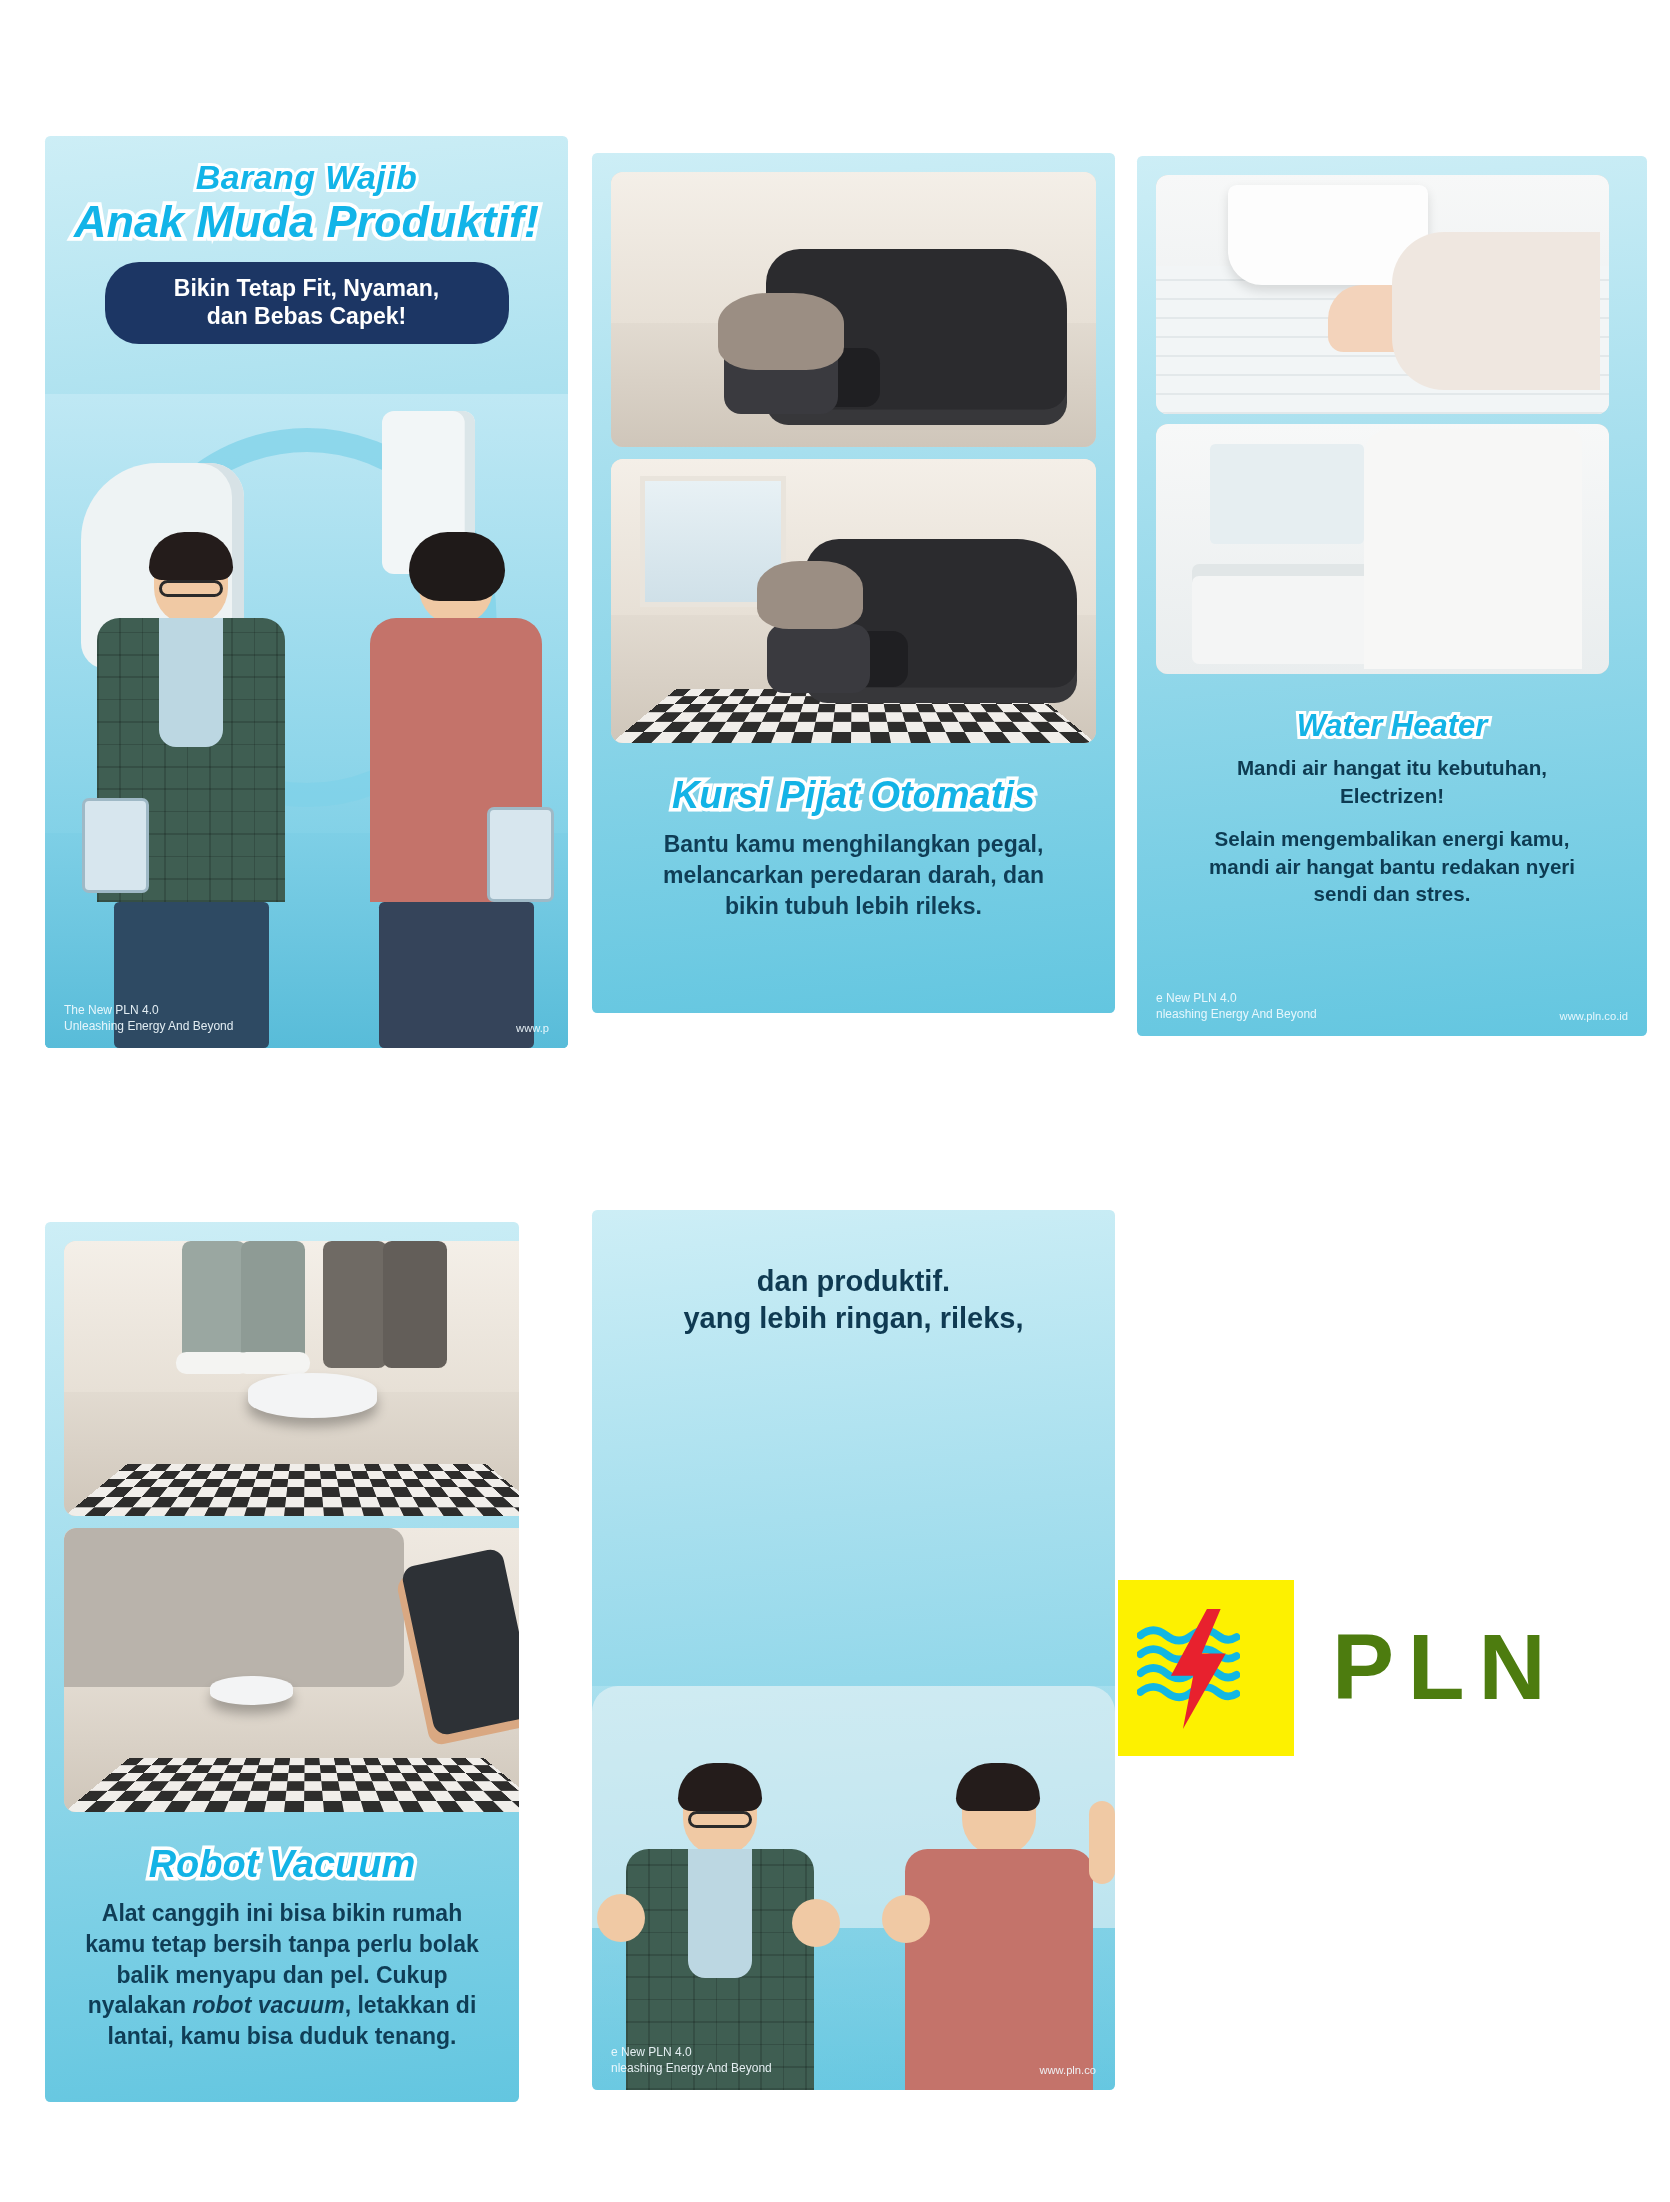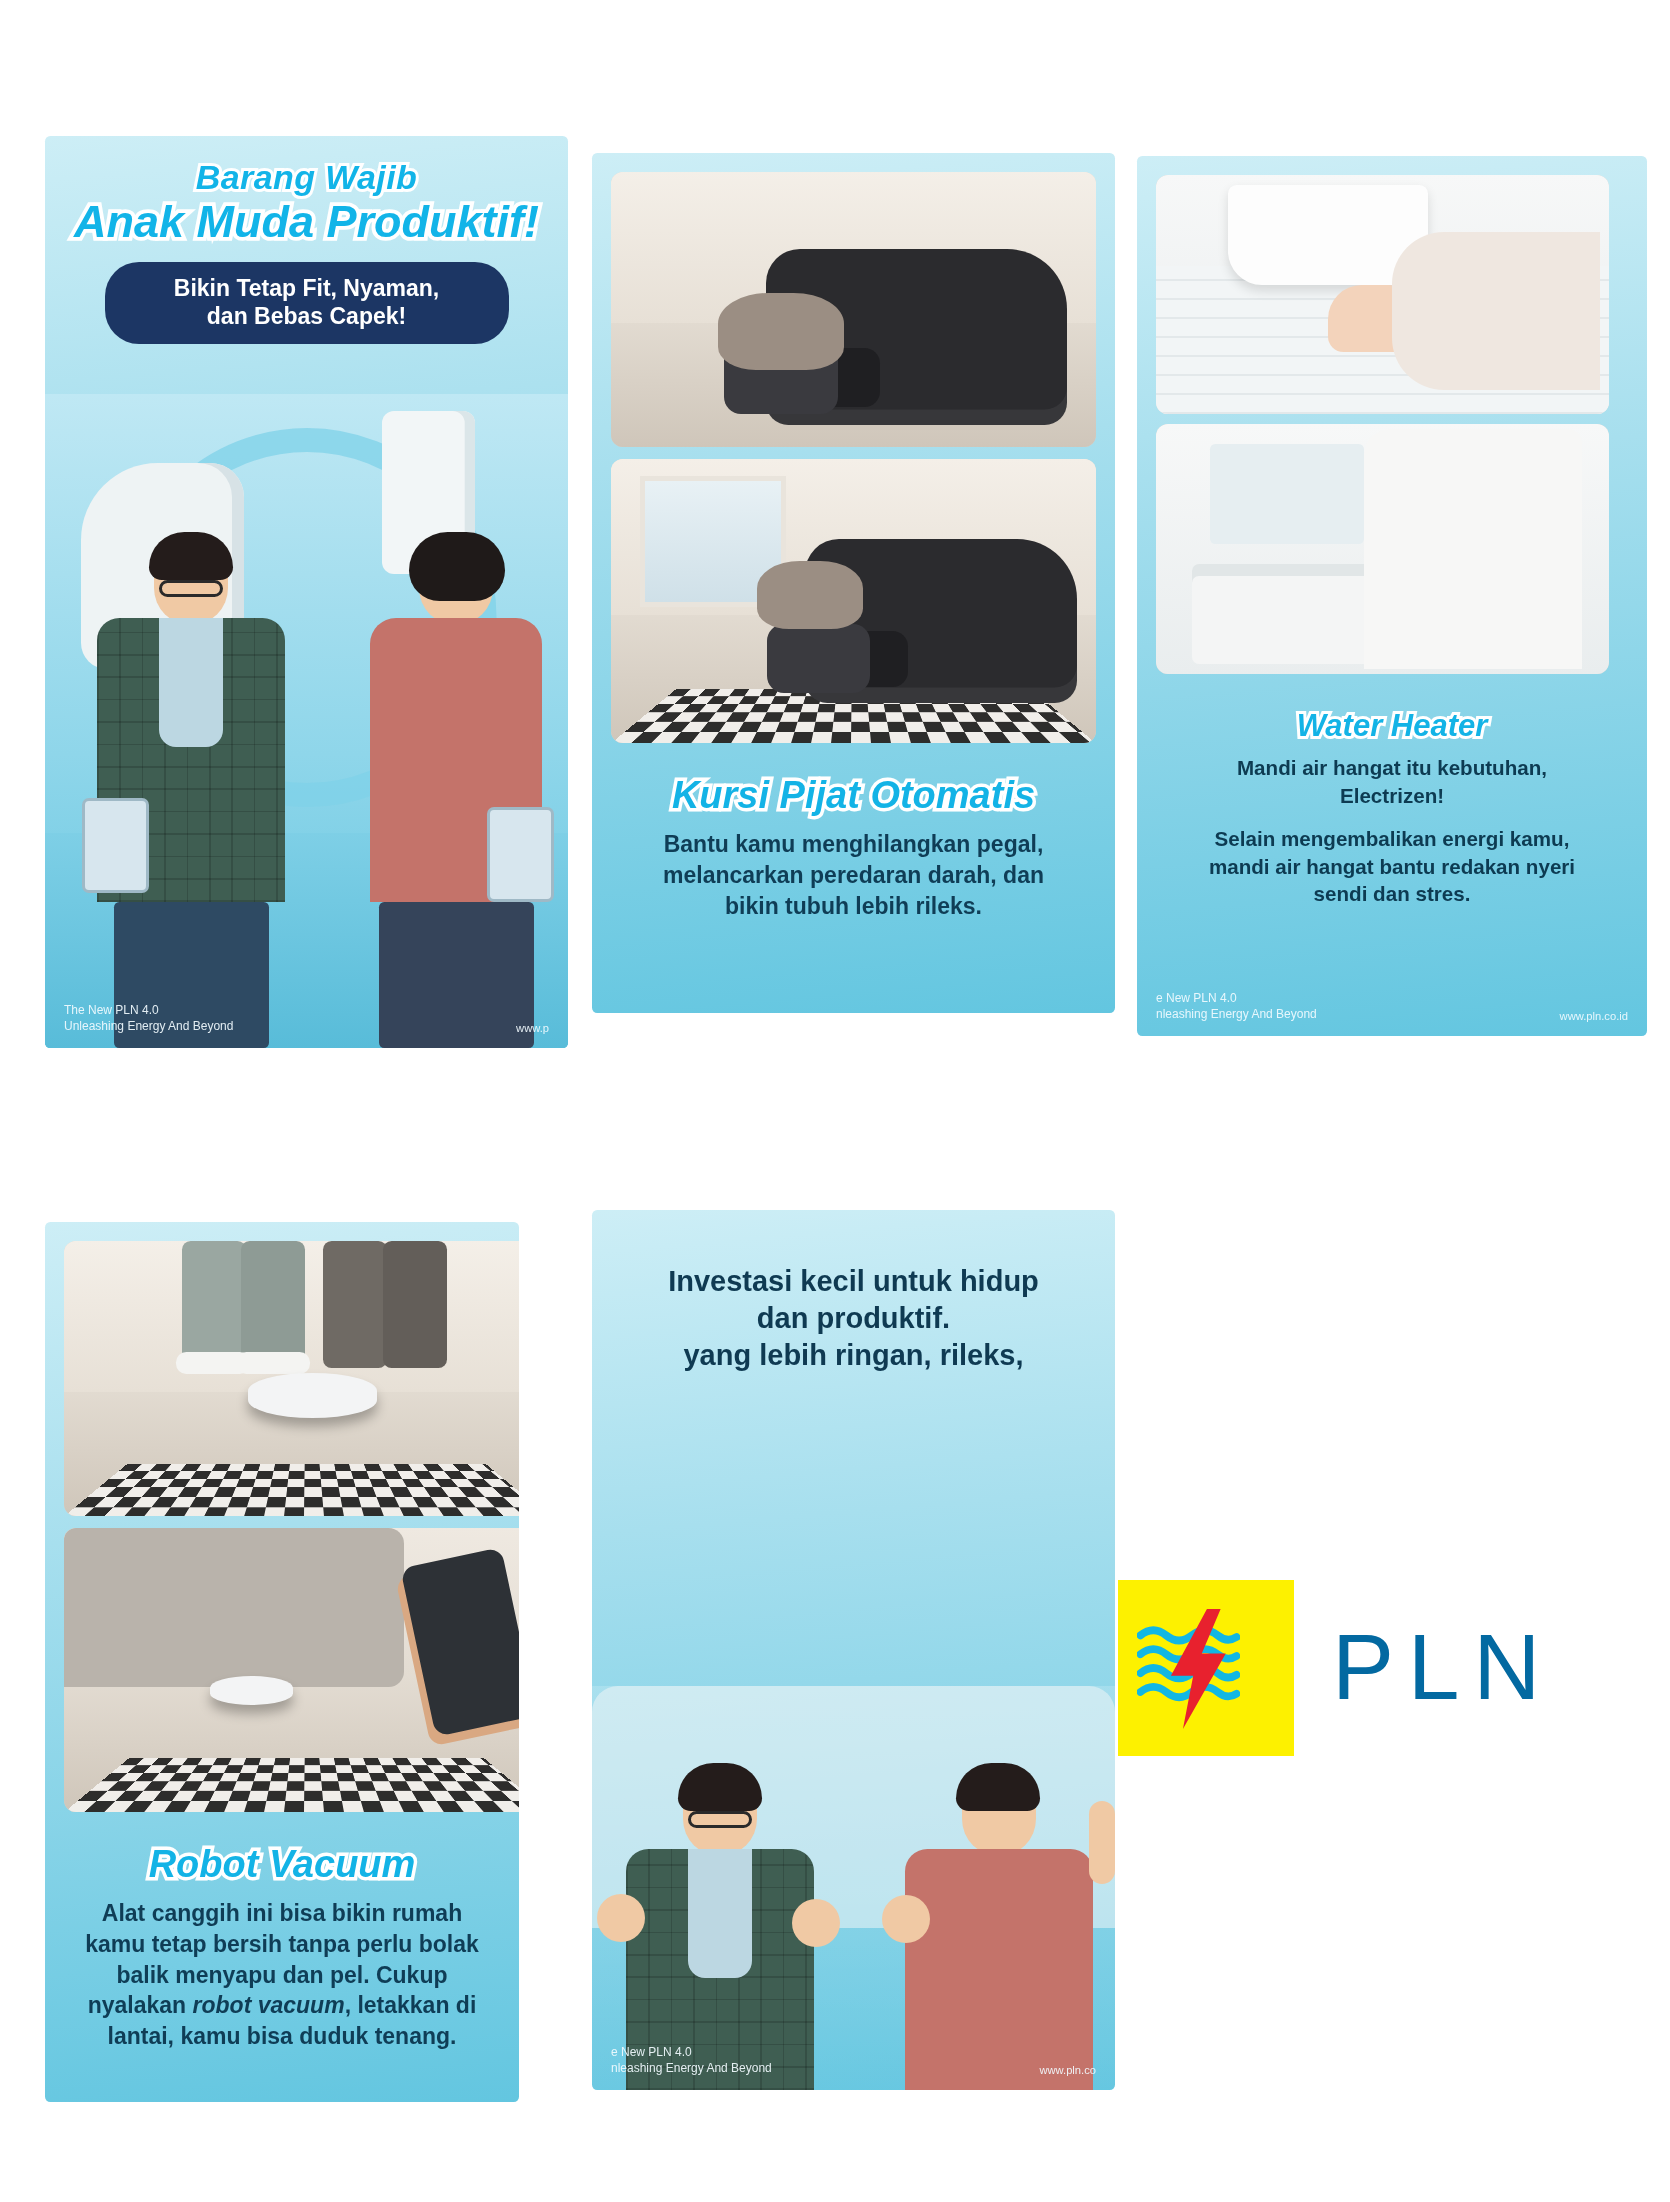--- a/index.html
+++ b/index.html
@@ -369,23 +369,23 @@
   }
   .logo-waves {
     position:absolute; left: 19px; top: 45px; width: 103px; height: 86px;
   }
   .logo-bolt {
     position:absolute; left: 46px; top: 29px;
     width: 67px; height: 120px;
   }
   .logo-text {
     font-size: 93px;
-    font-weight: normal;
+    font-weight: bold;
     letter-spacing: 13.8px;
-    color: #0369a1;
+    color: #4d7c0f;
     line-height: 1;
   }
 </style>
 </head>
 <body>
 
 <div class="card" id="slide1">
 
   <div class="headline-wrap">
     <div class="headline-1">Barang Wajib</div>
@@ -554,21 +554,20 @@
       </div>
       <div>lantai, kamu bisa duduk tenang.</div>
     </div>
   </div>
 </div>
 
 <div class="card" id="slide5">
 
   <div class="s5-head">
     <div class="block2">
-      <div>Investasi kecil untuk hidup</div>
       <div>dan produktif.</div>
       <div>yang lebih ringan, rileks,</div>
     </div>
   </div>
 
   <div class="s5-people">
     <div class="s5-sofa"></div>
 
     <div class="cheer c1">
       <div class="p-head">

